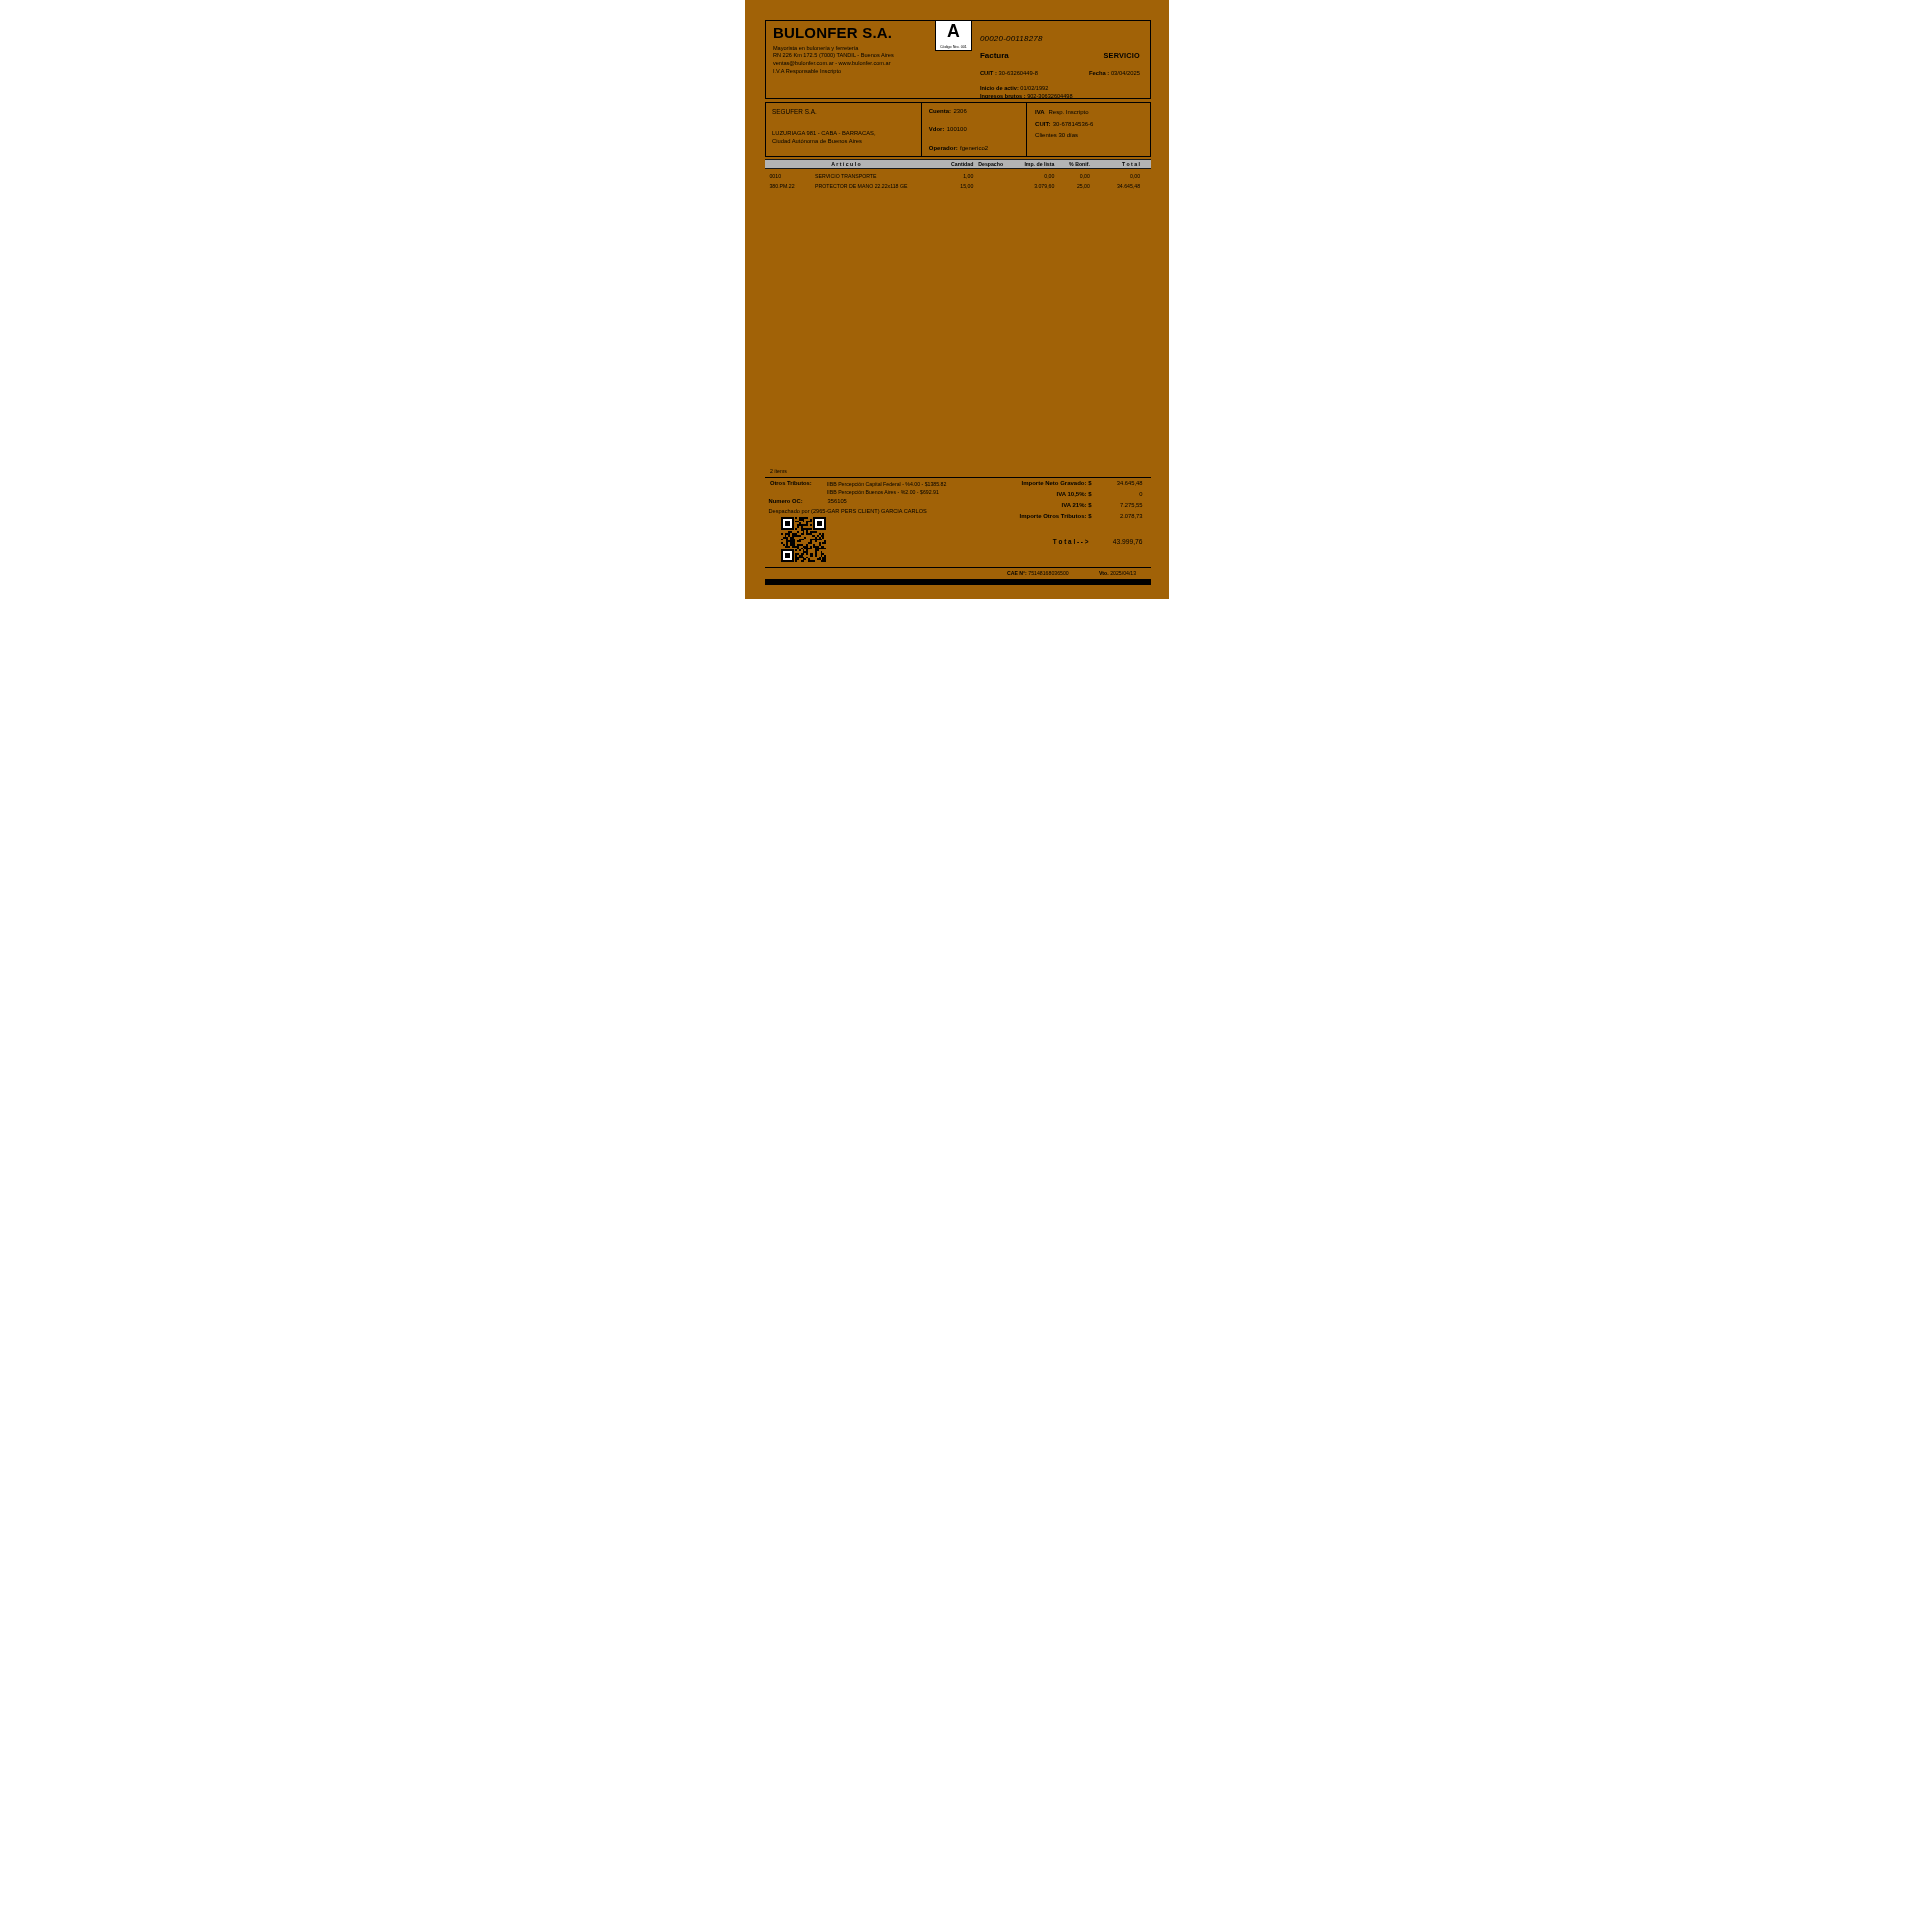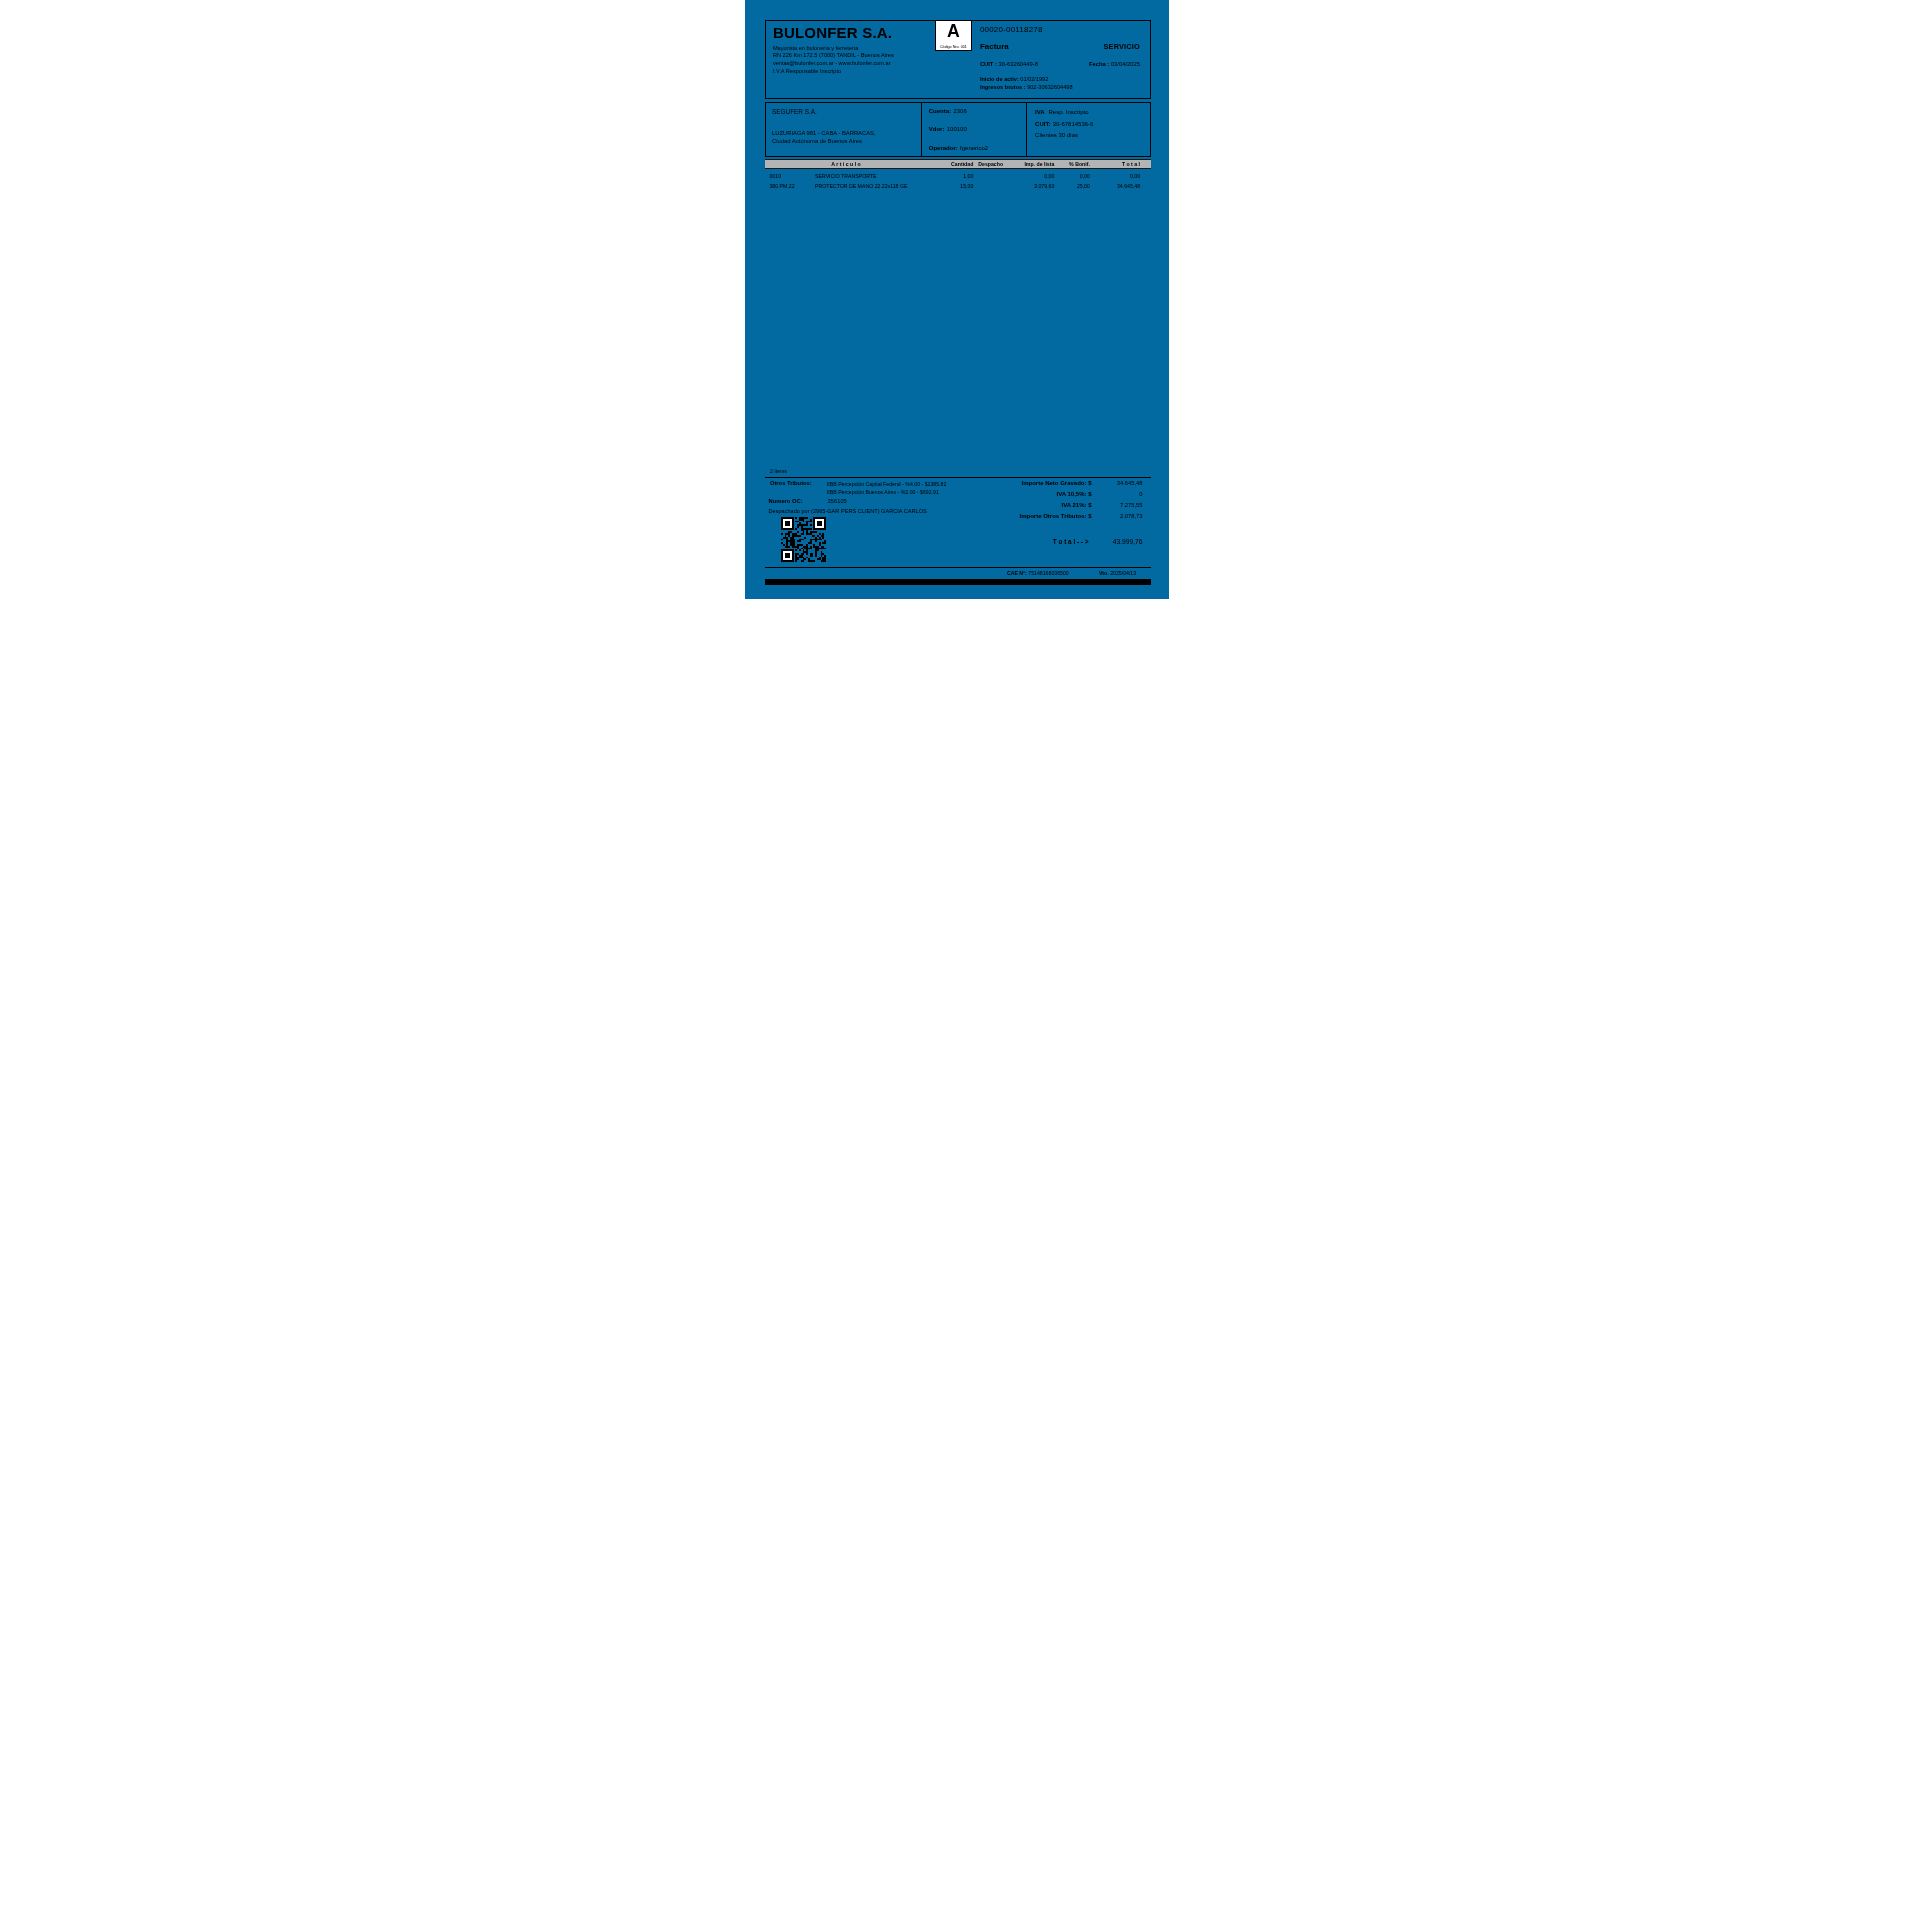--- a/index.html
+++ b/index.html
@@ -1,30 +1,30 @@
 <!DOCTYPE html>
 <html style="font-size:6.2px"><head>
 <meta charset="utf-8">
 <style>
   * { margin:0; padding:0; box-sizing:border-box; }
   html,body { background:#fff; }
   body { font-family:"Liberation Sans","DejaVu Sans",sans-serif; color:#000; }
-  .page { position:relative; width:424px; height:599px; margin:0 auto; background:#0369a1; overflow:hidden; }
+  .page { position:relative; width:424px; height:599px; margin:0 auto; background:#a16207; overflow:hidden; }
   b { font-weight:bold; }
 
   
   .header-box { position:absolute; left:20.4px; top:20px; width:386px; height:79px; border:1.2px solid #000; }
   .company { position:absolute; left:7px; top:3.1px; }
   .company-name { font-size:15px; font-weight:bold; letter-spacing:0.2px; margin-bottom:3.5px; }
   .company-line { font-size:5.6px; line-height:1.4; }
   .letter-box { position:absolute; left:169px; top:-1.2px; width:37px; height:31px; border:1.2px solid #000; background:#fff; display:flex; flex-direction:column; align-items:center; }
   .letter { font-size:17.7px; font-weight:bold; line-height:1.05; margin-top:0.8px; }
   .letter-code { font-size:3.7px; margin-top:auto; margin-bottom:1.2px; white-space:nowrap; }
   .invoice-meta { position:absolute; left:214px; top:2.3px; right:10px; }
-  .invoice-number { font-size:8px; letter-spacing:0.2px; margin-top:2px; }
+  .invoice-number { font-size:8px; letter-spacing:0.2px; margin-top:11px;font-style:italic; }
   .factura-row { display:flex; justify-content:space-between; align-items:baseline; margin-top:7.7px; }
   .factura { font-size:8px; font-weight:bold; }
   .original { font-size:7.3px; font-weight:bold; letter-spacing:0.2px; }
   .cuit-row { display:flex; justify-content:space-between; margin-top:10px; font-size:5.8px; }
   .meta-line { font-size:5.6px; }
   .meta-line.first { margin-top:8.9px; }
   .meta-line.second { margin-top:1.9px; }
 
   
   .customer-box { position:absolute; left:20.4px; top:102px; width:386px; height:55px; border:1.2px solid #000; display:flex; }

